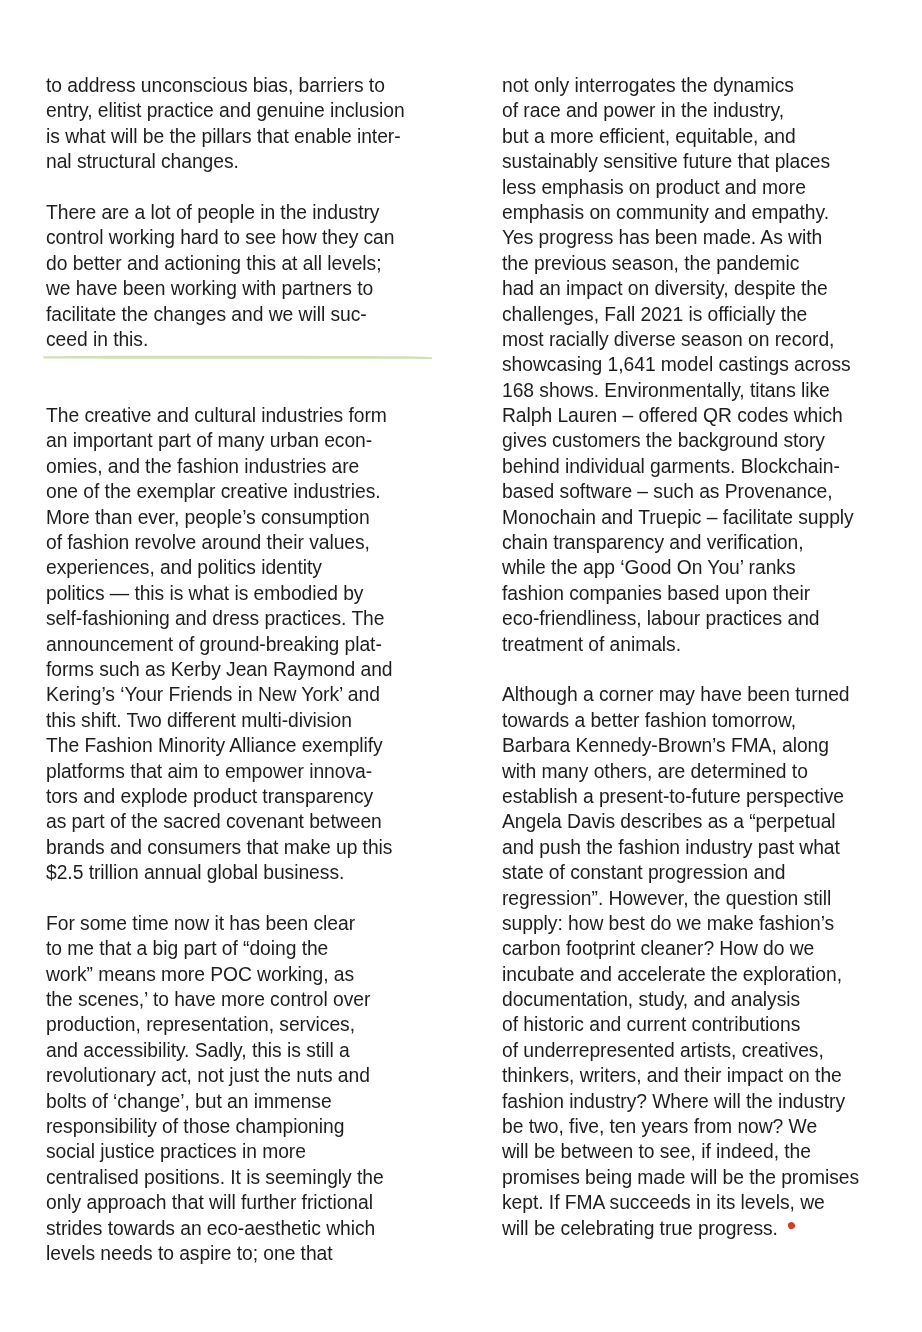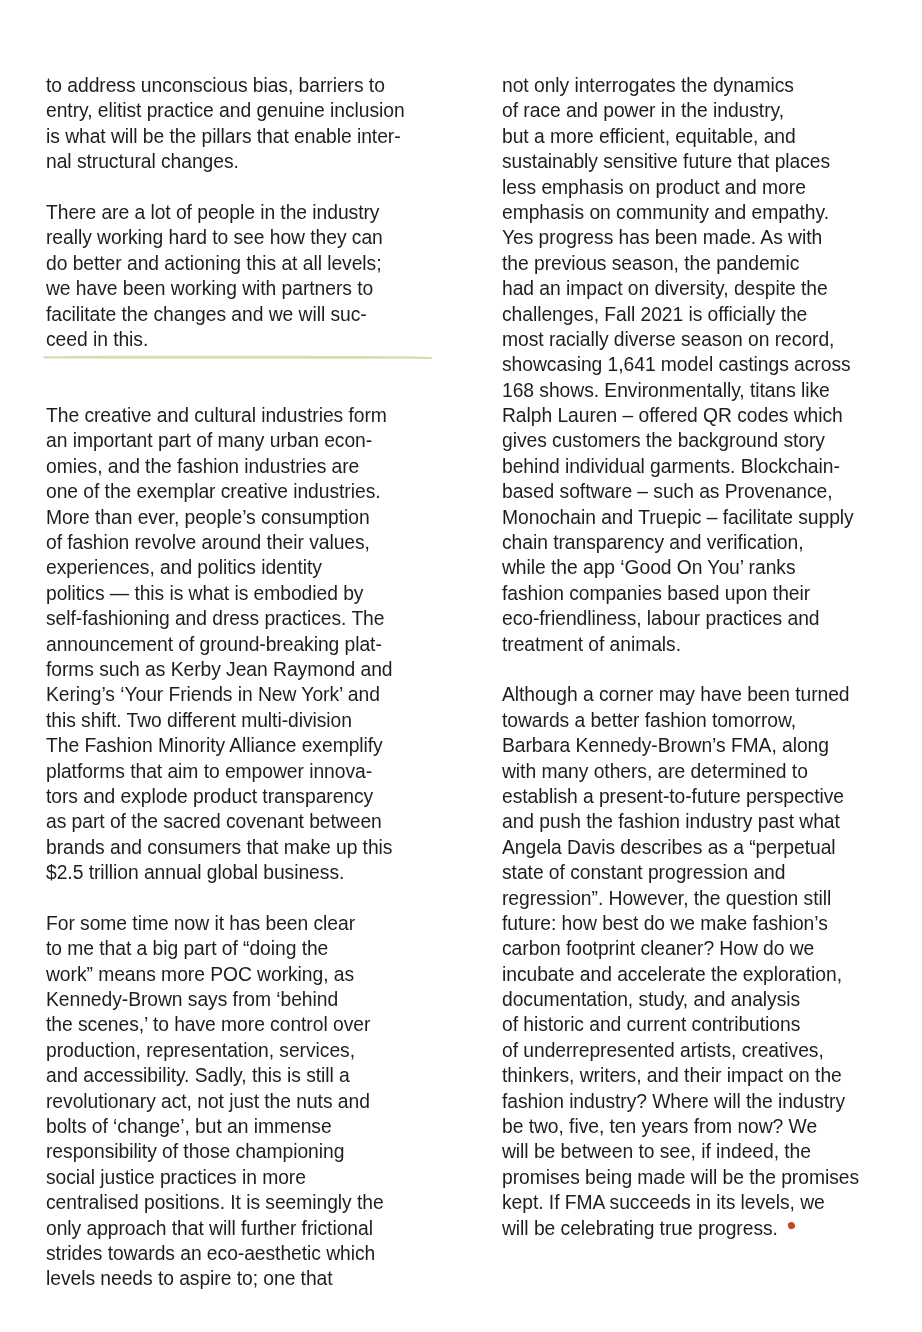--- a/index.html
+++ b/index.html
@@ -32,21 +32,21 @@
 <div class="col left">
   <div>
       <span class="line">to address unconscious bias, barriers to</span>
       <span class="line">entry, elitist practice and genuine inclusion</span>
       <span class="line">is what will be the pillars that enable inter-</span>
       <span class="line">nal structural changes.</span>
     </div>
   <span class="gap"></span>
   <div>
       <span class="line">There are a lot of people in the industry</span>
-      <span class="line">really working hard to see how they can</span>
+      <span class="line">control working hard to see how they can</span>
       <span class="line">do better and actioning this at all levels;</span>
       <span class="line">we have been working with partners to</span>
       <span class="line">facilitate the changes and we will suc-</span>
       <span class="line">ceed in this.</span>
     </div>
   <span class="gap" style="height:50.8px"></span>
   <div>
       <span class="line">The creative and cultural industries form</span>
       <span class="line">an important part of many urban econ-</span>
       <span class="line">omies, and the fashion industries are</span>
@@ -65,21 +65,20 @@
       <span class="line">tors and explode product transparency</span>
       <span class="line">as part of the sacred covenant between</span>
       <span class="line">brands and consumers that make up this</span>
       <span class="line">$2.5 trillion annual global business.</span>
     </div>
   <span class="gap"></span>
   <div>
       <span class="line">For some time now it has been clear</span>
       <span class="line">to me that a big part of “doing the</span>
       <span class="line">work” means more POC working, as</span>
-      <span class="line">Kennedy-Brown says from ‘behind</span>
       <span class="line">the scenes,’ to have more control over</span>
       <span class="line">production, representation, services,</span>
       <span class="line">and accessibility. Sadly, this is still a</span>
       <span class="line">revolutionary act, not just the nuts and</span>
       <span class="line">bolts of ‘change’, but an immense</span>
       <span class="line">responsibility of those championing</span>
       <span class="line">social justice practices in more</span>
       <span class="line">centralised positions. It is seemingly the</span>
       <span class="line">only approach that will further frictional</span>
       <span class="line">strides towards an eco-aesthetic which</span>
@@ -117,25 +116,25 @@
       <span class="line">eco-friendliness, labour practices and</span>
       <span class="line">treatment of animals.</span>
     </div>
   <span class="gap"></span>
   <div>
       <span class="line">Although a corner may have been turned</span>
       <span class="line">towards a better fashion tomorrow,</span>
       <span class="line">Barbara Kennedy-Brown’s FMA, along</span>
       <span class="line">with many others, are determined to</span>
       <span class="line">establish a present-to-future perspective</span>
+      <span class="line">Angela Davis describes as a “perpetual</span>
       <span class="line">and push the fashion industry past what</span>
-      <span class="line">Angela Davis describes as a “perpetual</span>
       <span class="line">state of constant progression and</span>
       <span class="line">regression”. However, the question still</span>
-      <span class="line">future: how best do we make fashion’s</span>
+      <span class="line">supply: how best do we make fashion’s</span>
       <span class="line">carbon footprint cleaner? How do we</span>
       <span class="line">incubate and accelerate the exploration,</span>
       <span class="line">documentation, study, and analysis</span>
       <span class="line">of historic and current contributions</span>
       <span class="line">of underrepresented artists, creatives,</span>
       <span class="line">thinkers, writers, and their impact on the</span>
       <span class="line">fashion industry? Where will the industry</span>
       <span class="line">be two, five, ten years from now? We</span>
       <span class="line">will be between to see, if indeed, the</span>
       <span class="line">promises being made will be the promises</span>

